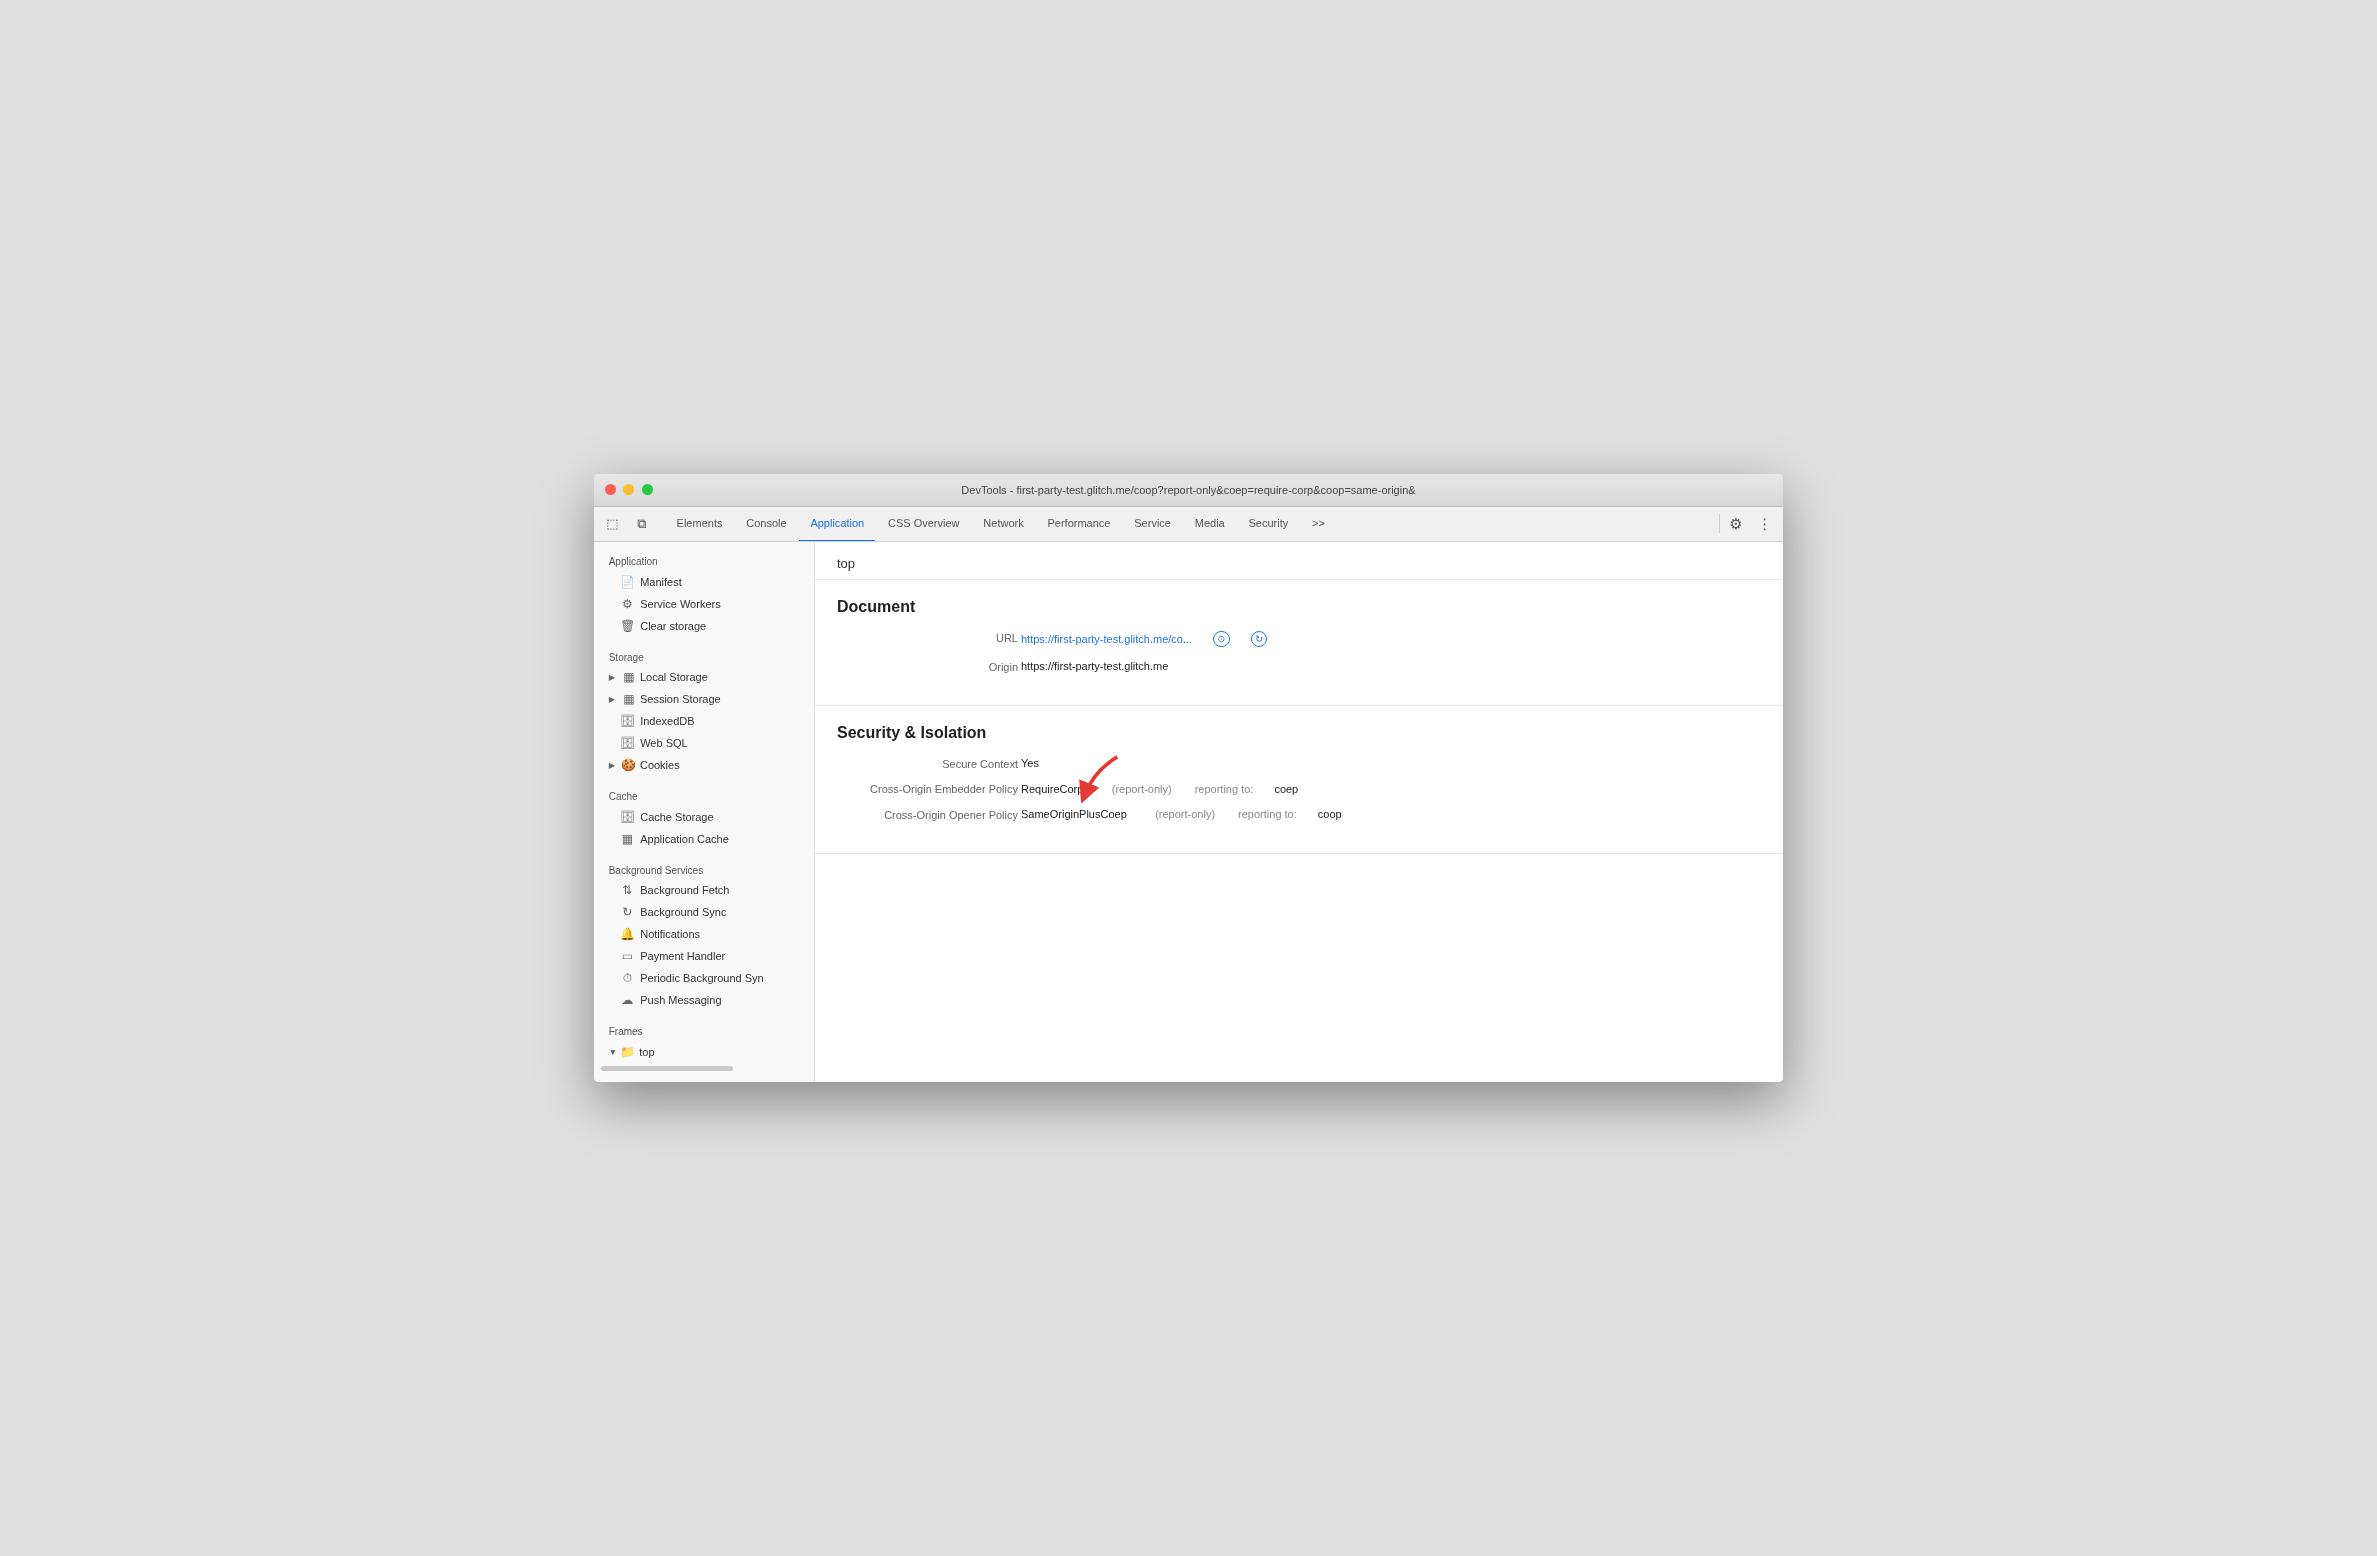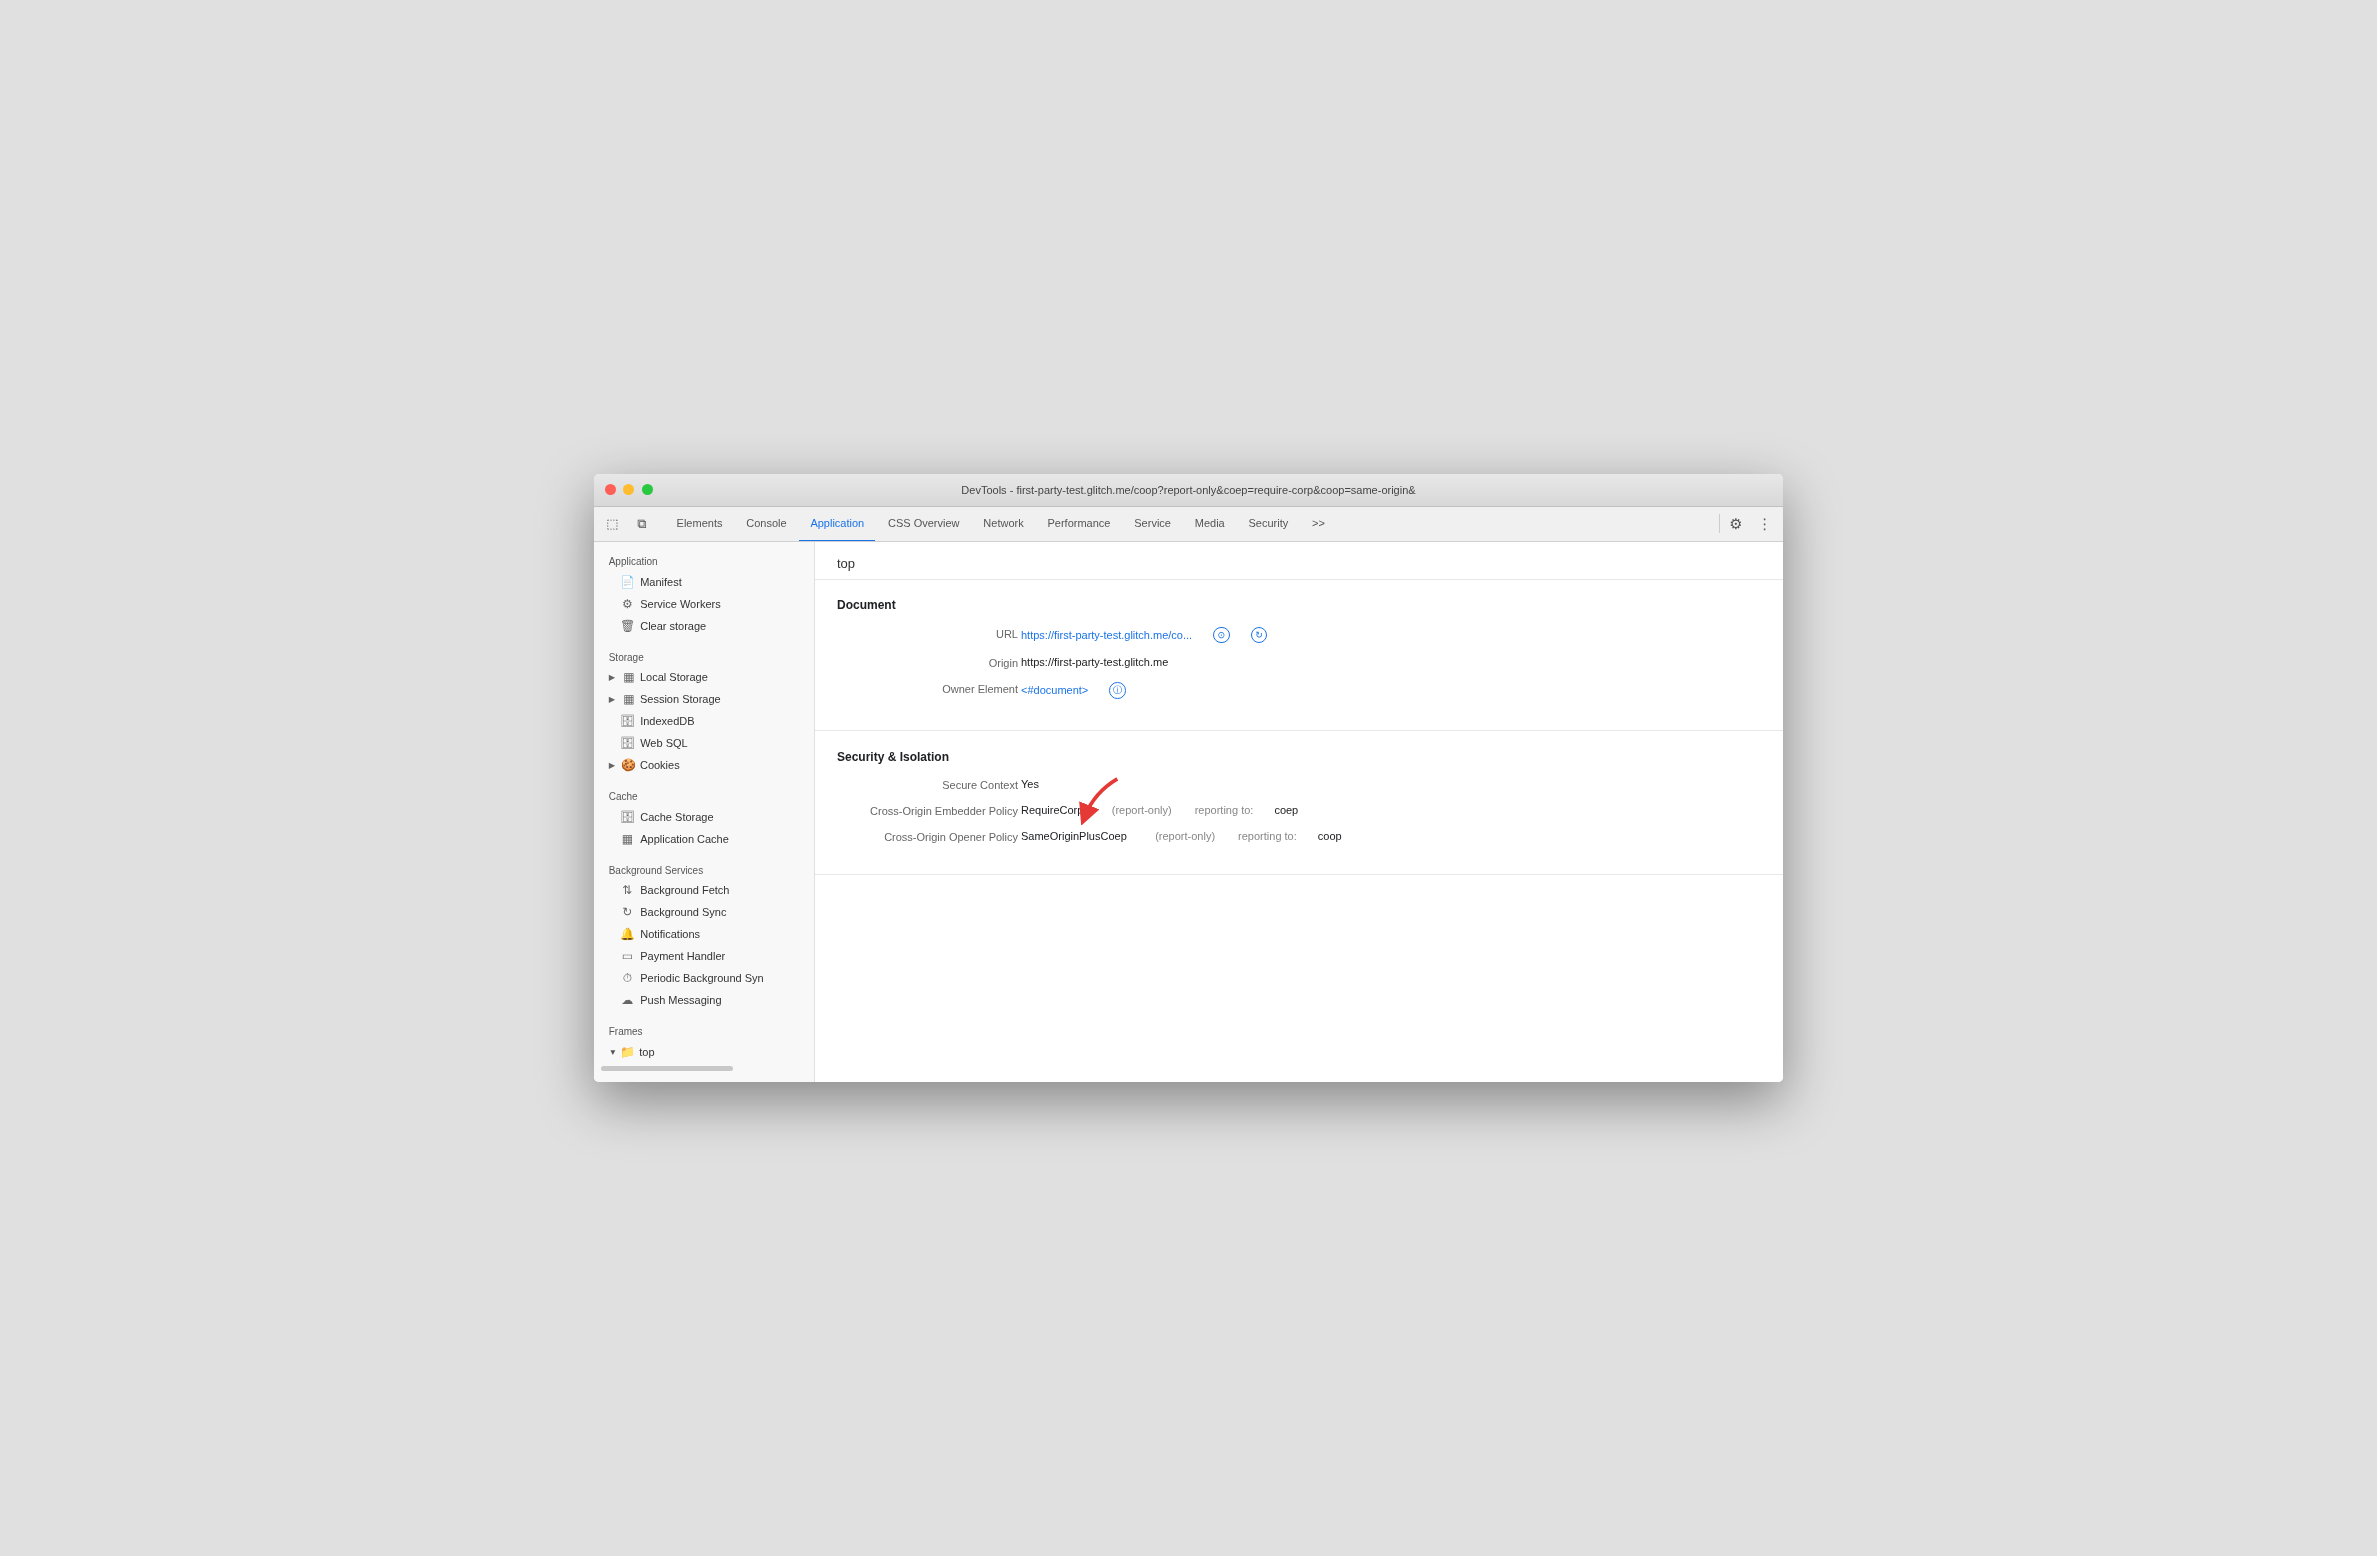--- a/index.html
+++ b/index.html
@@ -190,21 +190,21 @@
       padding: 14.7px 22px 7.4px 22px;
       border-bottom: 0.9px solid #e8e8e8;
       font-size: 13px;
       color: #333;
     }
     .section {
       padding: 18.4px 22px;
       border-bottom: 0.9px solid #e8e8e8;
     }
     .section-title {
-      font-size: 12px;
+      font-size: 16px;
       font-weight: 600;
       color: #202124;
       margin-bottom: 14.7px;
     }
     .field-row {
       display: flex;
       align-items: flex-start;
       margin-bottom: 13px;
     }
     .field-label {
@@ -436,27 +436,20 @@
           </div>
         </div>
 
         <div class="field-row">
           <span class="field-label">Origin</span>
           <div class="field-value">
             <span>https://first-party-test.glitch.me</span>
           </div>
         </div>
 
-        <div class="field-row">
-          <span class="field-label">Owner Element</span>
-          <div class="field-value">
-            <span class="link-blue">&lt;#document&gt;</span>
-            <span class="icon-circle">ⓘ</span>
-          </div>
-        </div>
       </div>
 
       <div class="section">
         <div class="section-title">Security &amp; Isolation</div>
 
         <div class="field-row">
           <span class="field-label">Secure Context</span>
           <div class="field-value" style="position:relative;">
             <span>Yes</span>
 

